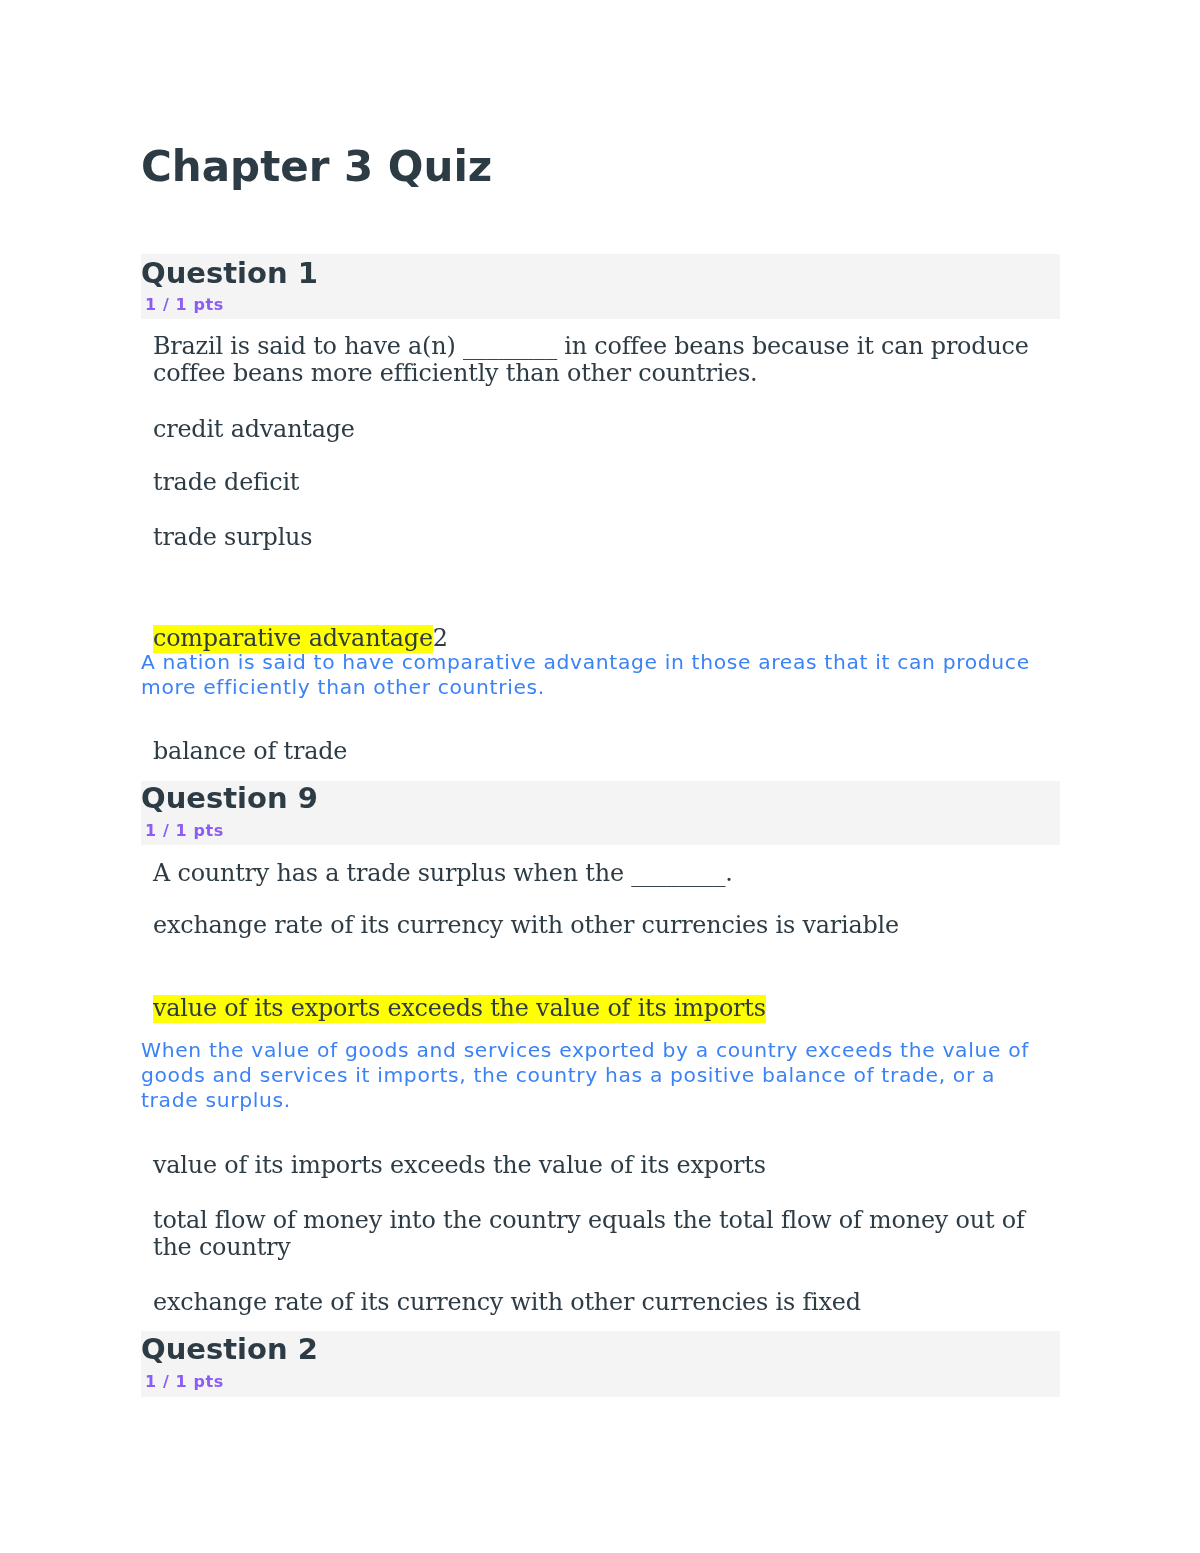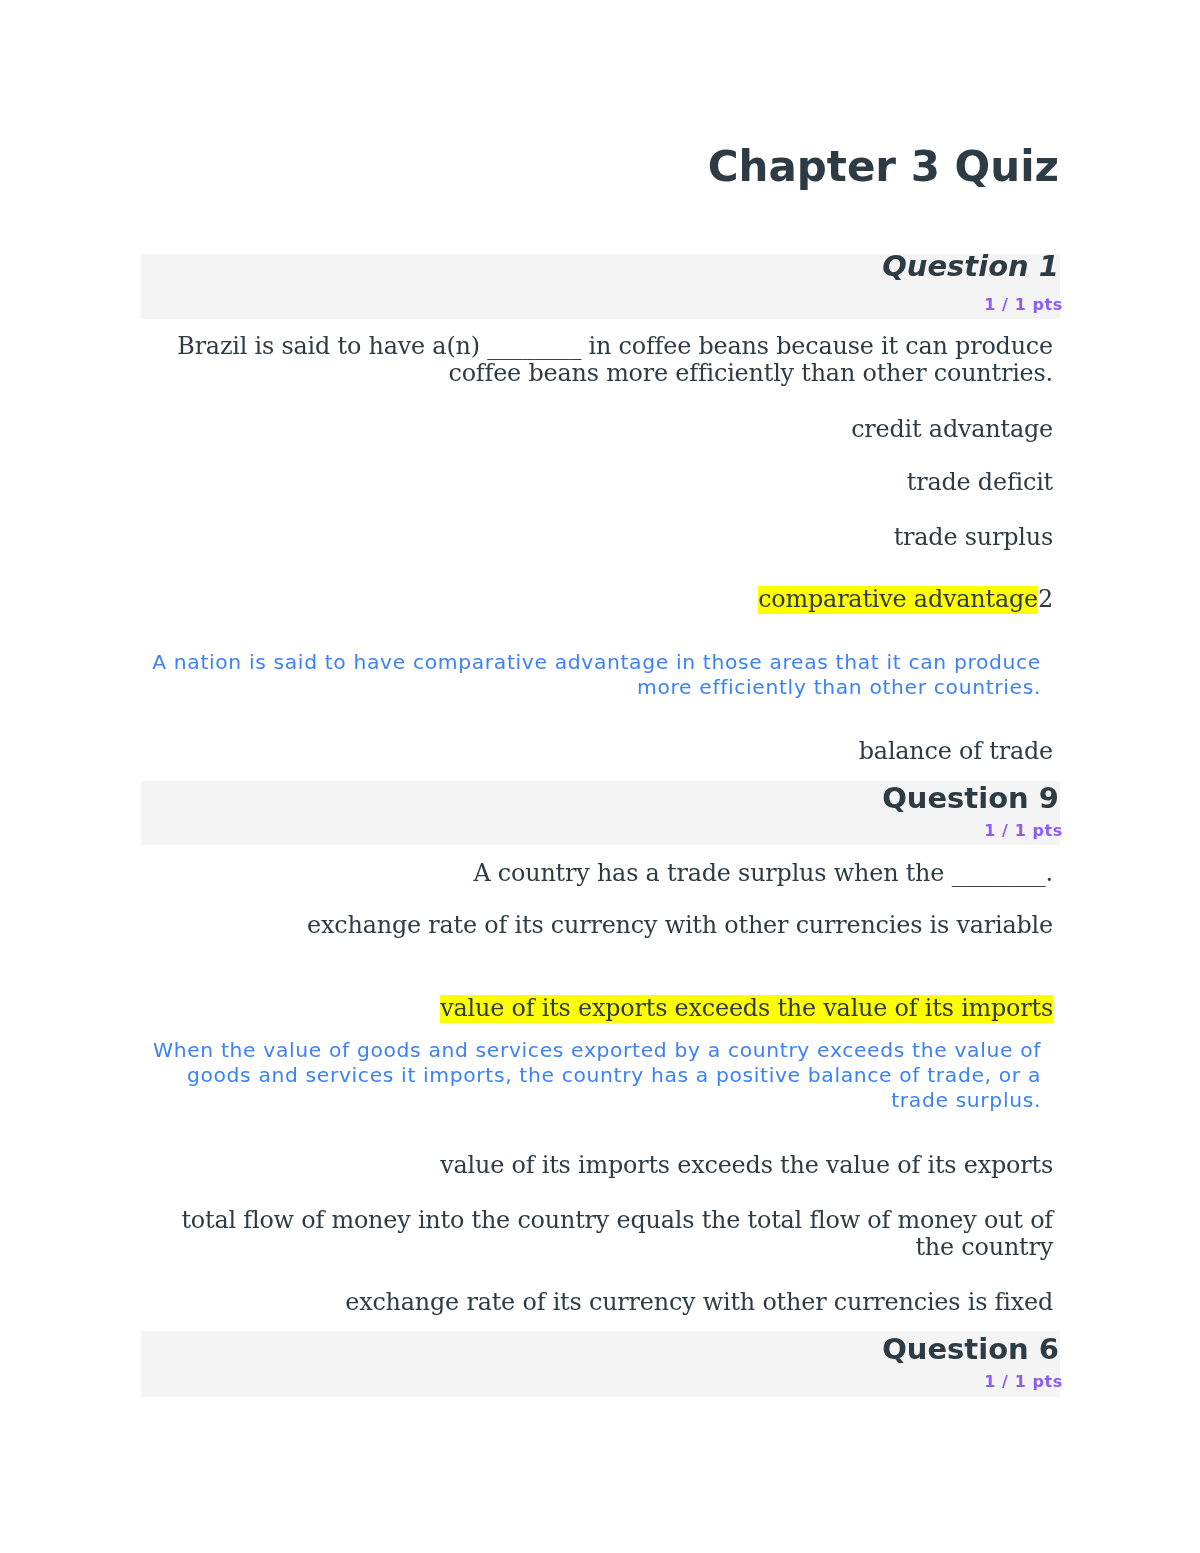--- a/index.html
+++ b/index.html
@@ -1,19 +1,19 @@
 <!DOCTYPE html>
 <html><head>
 <meta charset="utf-8">
 <title>Chapter 3 Quiz</title>
 <style>
   html,body{margin:0;padding:0;background:#ffffff;}
   body{width:1200px;height:1553px;overflow:hidden;
        -webkit-font-smoothing:antialiased;}
-  .page{position:relative;width:1200px;height:1553px;background:#ffffff;text-align:right;}
+  .page{position:relative;width:1200px;height:1553px;background:#ffffff;}
   .doc{position:absolute;left:141px;top:0;width:918px;}
 
   
   .quiz-title{
     position:absolute;left:0;top:146.31px;width:918px;
     font-family:"DejaVu Sans",sans-serif;font-weight:bold;font-size:42px;
     color:#2d3b45;line-height:1;margin:0;padding:0;white-space:nowrap;
   }
 
   
@@ -53,41 +53,41 @@
 </style>
 </head>
 <body>
 
 <div class="page">
   <div class="doc">
 
     <h1 class="quiz-title">Chapter 3 Quiz</h1>
 
     <div class="qheader" style="top:253.8px;height:64.8px;"></div>
-    <div class="qname" style="top:252px;font-style:italic;">Question 1</div>
+    <div class="qname" style="top:259px;">Question 1</div>
     <div class="qpts" style="top:293.26px;">1 / 1 pts</div>
 
     <p class="p-serif" style="top:320.73px;">Brazil is said to have a(n) ________ in coffee beans because it can produce coffee beans more efficiently than other countries.</p>
     <p class="p-serif" style="top:404.05px;">credit advantage</p>
     <p class="p-serif" style="top:456.85px;">trade deficit</p>
     <p class="p-serif" style="top:512.05px;">trade surplus</p>
-    <p class="p-serif" style="top:574px;"><span class="hl">comparative advantage</span><span>2</span></p>
+    <p class="p-serif" style="top:613px;"><span class="hl">comparative advantage</span><span>2</span></p>
     <p class="p-sans" style="top:649.78px;">A nation is said to have comparative advantage in those areas that it can produce more efficiently than other countries.</p>
     <p class="p-serif" style="top:726.25px;">balance of trade</p>
 
     <div class="qheader" style="top:781px;height:64.4px;"></div>
     <div class="qname" style="top:783.93px;">Question 9</div>
     <div class="qpts" style="top:818.96px;">1 / 1 pts</div>
 
     <p class="p-serif" style="top:847.53px;">A country has a trade surplus when the ________.</p>
     <p class="p-serif" style="top:899.85px;">exchange rate of its currency with other currencies is variable</p>
     <p class="p-serif" style="top:983.1px;"><span class="hl">value of its exports exceeds the value of its imports</span></p>
     <p class="p-sans" style="top:1038.2px;">When the value of goods and services exported by a country exceeds the value of goods and services it imports, the country has a positive balance of trade, or a trade surplus.</p>
     <p class="p-serif" style="top:1139.95px;">value of its imports exceeds the value of its exports</p>
     <p class="p-serif" style="top:1194.78px;">total flow of money into the country equals the total flow of money out of the country</p>
     <p class="p-serif" style="top:1277.05px;">exchange rate of its currency with other currencies is fixed</p>
 
     <div class="qheader" style="top:1331.2px;height:65.6px;"></div>
-    <div class="qname" style="top:1334.63px;">Question 6</div>
+    <div class="qname" style="top:1334.63px;">Question 2</div>
     <div class="qpts" style="top:1370.06px;">1 / 1 pts</div>
 
   </div>
 </div>
 
 </body></html>

